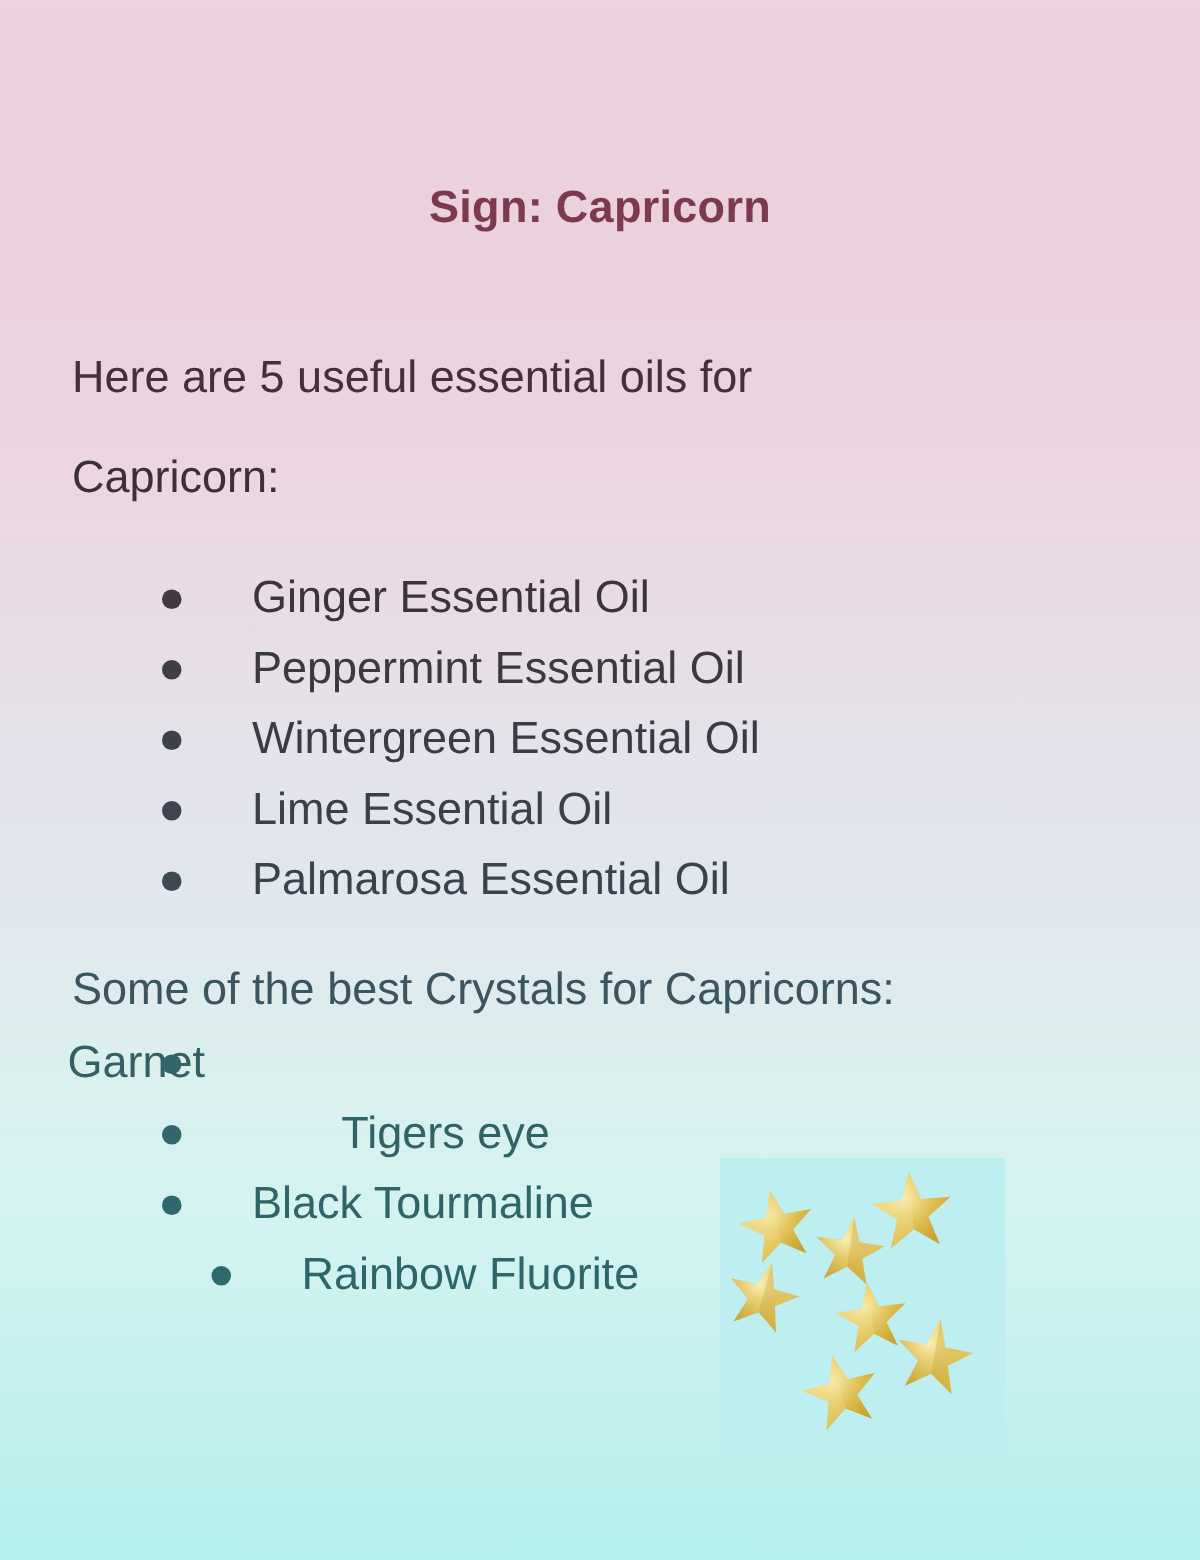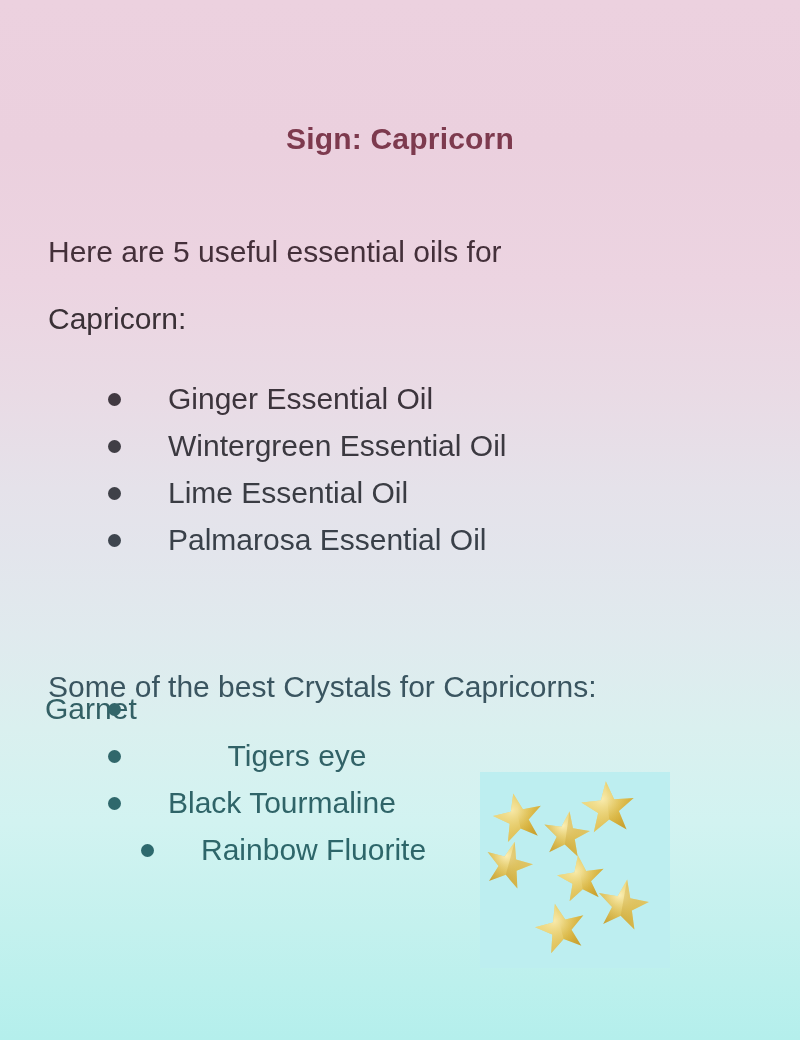--- a/index.html
+++ b/index.html
@@ -103,21 +103,20 @@
 
   
   .crystals-heading {
     position: absolute;
     left: 48px;
     top: 640px;
     font-size: 30px;
     line-height: 40px;
     color: #3a5560;
     white-space: nowrap;
-    margin-top: 27px;
   }
 
   #crystals-list { left: 0px; top: 685px; }
   #crystals-list li { color: #2f6367; }
   #crystals-list li .dot { background: #2e6569; }
   #crystals-list li:nth-child(1) { color: #336065; padding-left: 45px; }
   #crystals-list li:nth-child(1) .dot { background: #33666a; }
   #crystals-list li:nth-child(2) { color: #316267; text-align: center; }
   #crystals-list li:nth-child(2) .dot { background: #31676b; }
   #crystals-list li:nth-child(3) { color: #2f6468; }
@@ -144,20 +143,24 @@
 
   <div class="intro">
     <span class="l1">Here are 5 useful essential oils for</span>
     <span class="l2">Capricorn:</span>
   </div>
 
   <ul class="bullets" id="oils-list">
     <li>
       <span class="dot"></span>
       <span>Ginger Essential Oil</span>
+    </li>
+    <li>
+      <span class="dot"></span>
+      <span>Peppermint Essential Oil</span>
     </li>
     <li>
       <span class="dot"></span>
       <span>Wintergreen Essential Oil</span>
     </li>
     <li>
       <span class="dot"></span>
       <span>Lime Essential Oil</span>
     </li>
     <li>

